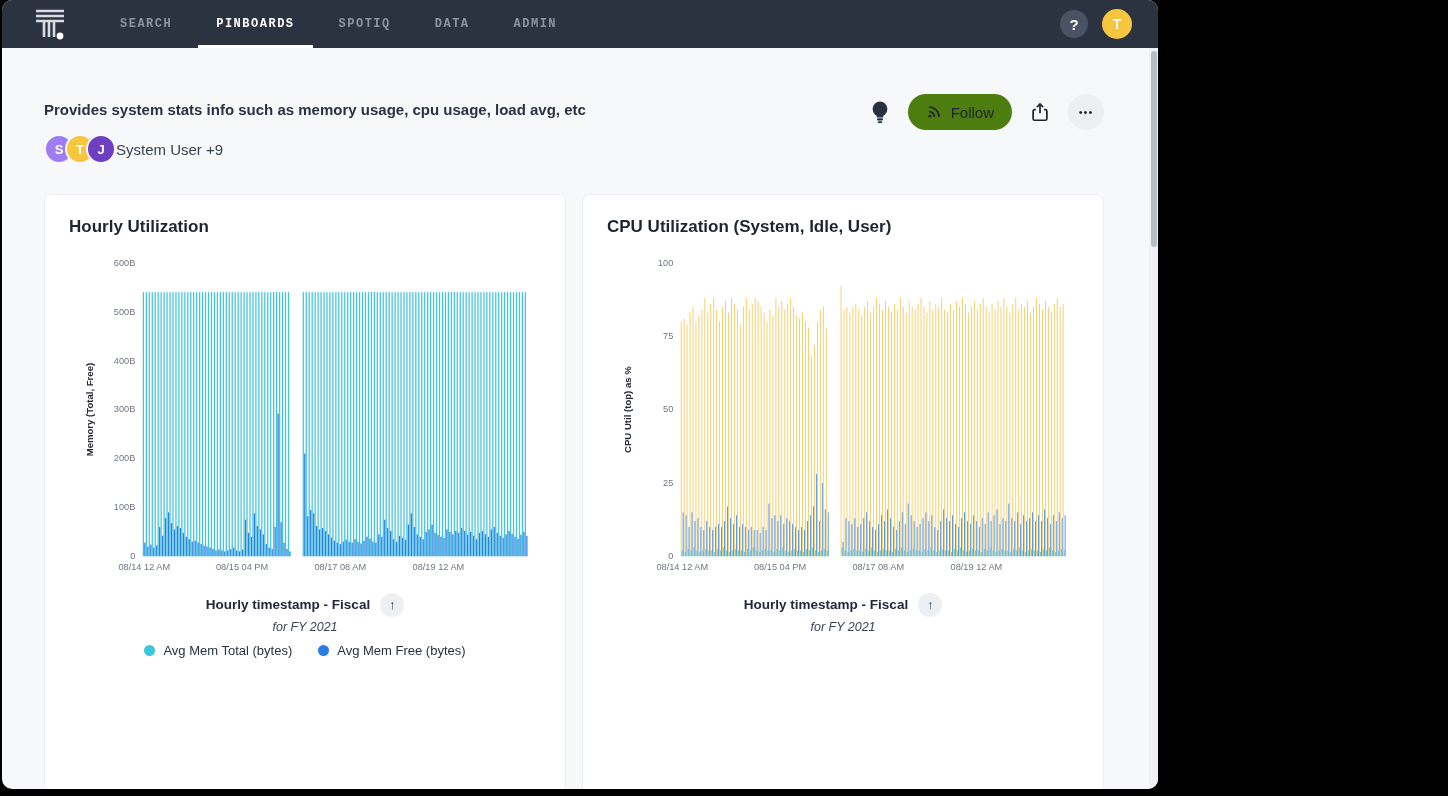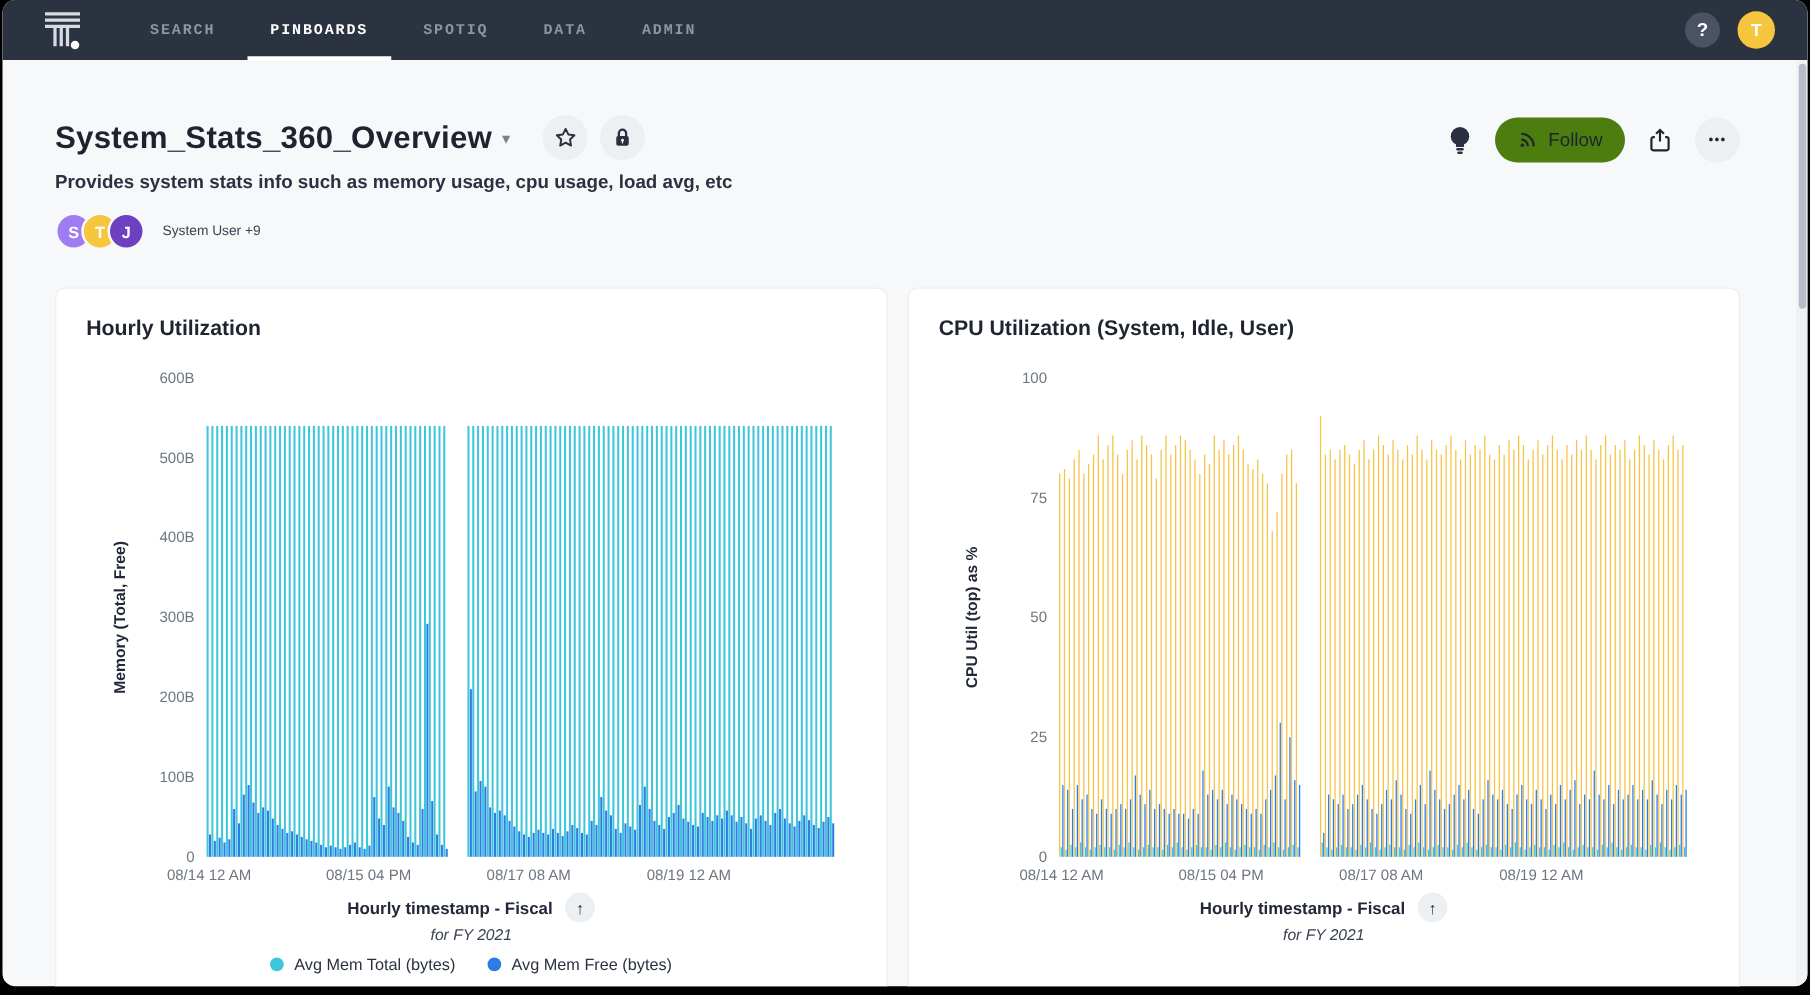--- a/index.html
+++ b/index.html
@@ -1,17 +1,17 @@
 <!DOCTYPE html>
 <html><head>
 <meta charset="utf-8">
 <style>
   * { margin:0; padding:0; box-sizing:border-box; }
   html,body { width:1448px; height:796px; background:#000; font-family:"Liberation Sans", sans-serif; overflow:hidden; }
-  .app { position:absolute; left:2px; top:0; width:1444px; height:789px; background:#f7f8fa; border-radius:10px; overflow:hidden; }
+  .app { position:absolute; left:2px; top:0; width:1156px; height:789px; background:#f7f8fa; border-radius:10px; overflow:hidden; }
 
   
   .topnav { height:48px; background:#2b3240; display:flex; align-items:stretch; position:relative; }
   .logo { width:96px; display:flex; align-items:center; justify-content:center; }
   .nav-items { display:flex; align-items:stretch; }
   .nav-item { display:flex; align-items:center; padding:0 22px; font-family:"Liberation Mono", monospace; font-size:12px; letter-spacing:1.5px; color:#8d95a3; font-weight:700; cursor:pointer; position:relative; }
   .nav-item.active { color:#ffffff; }
   .nav-item.active::after { content:""; position:absolute; left:4px; right:4px; bottom:0; height:3px; background:#ffffff; }
   .nav-right { margin-left:auto; display:flex; align-items:center; gap:14px; padding-right:26px; }
   .help-circle { width:28px; height:28px; border-radius:50%; background:#4a5263; color:#fff; font-size:15px; font-weight:700; display:flex; align-items:center; justify-content:center; cursor:pointer; }
@@ -23,30 +23,30 @@
   .ph-left { flex:1; }
   .title-row { display:flex; align-items:center; gap:10px; }
   .page-title { font-size:25px; font-weight:700; color:#1e2330; letter-spacing:.2px; cursor:pointer; }
   .caret { color:#7a818c; font-size:13px; margin-left:-2px; cursor:pointer; }
   .icon-circle { width:36px; height:36px; border-radius:50%; background:#edf0f3; display:flex; align-items:center; justify-content:center; cursor:pointer; }
   .icon-plain { width:36px; height:36px; border-radius:50%; display:flex; align-items:center; justify-content:center; cursor:pointer; }
   .page-desc { margin-top:9px; font-size:15px; color:#2a3140;font-weight:bold; }
   .owners-row { margin-top:16px; display:flex; align-items:center; }
   .avatar { width:30px; height:30px; border-radius:50%; color:#fff; font-size:13px; font-weight:700; display:flex; align-items:center; justify-content:center; border:2px solid #f7f8fa; cursor:pointer; }
   .avatar + .avatar { margin-left:-9px; }
-  .owners-label { margin-left:14px; font-size:11px; color:#3a4150; }
+  .owners-label { font-size:15px; color:#3a4150; }
   .ph-right { display:flex; align-items:center; gap:10px; margin-top:2px; }
   .follow-btn { height:36px; border-radius:18px; background:#4d7c0f; display:flex; align-items:center; gap:9px; padding:1px 18px; font-size:15px; color:#1e2430; cursor:pointer; }
 
   
   .charts-grid { display:grid; grid-template-columns:1fr 1fr; gap:16px; margin-top:30px; }
   .card { background:#ffffff; border-radius:8px; border:1px solid #eceef1; height:600px; padding:22px 24px 0 24px; overflow:hidden; }
   .card-title { font-size:17px; font-weight:700; color:#1e2430; }
   .chart-svg { width:100%; display:block; margin-top:14px; }
-  .axis-title-row { display:flex; align-items:center; justify-content:center; gap:10px; margin-top:2px; }
+  .axis-title-row { display:flex; align-items:center; justify-content:center; gap:10px; margin-top:16px; }
   .axis-title { font-size:13.5px; font-weight:700; color:#23293a; }
   .sort-btn { width:24px; height:24px; border-radius:50%; background:#edf0f3; color:#2a3140; display:flex; align-items:center; justify-content:center; font-size:13px; cursor:pointer; }
   .axis-sub { text-align:center; font-size:12.5px; font-style:italic; color:#3a4150; margin-top:3px; }
   .legend-row { display:flex; justify-content:center; gap:26px; margin-top:9px; }
   .legend-item { display:flex; align-items:center; gap:8px; font-size:13px; color:#2a3140; cursor:pointer; }
   .legend-dot { width:11px; height:11px; border-radius:50%; }
 
   
   .scroll-track { position:absolute; top:48px; right:0; width:9px; bottom:0; background:#eff1f4; }
   .scroll-thumb { position:absolute; top:3px; right:1.5px; width:6px; height:196px; border-radius:3px; background:#b6bdc6; cursor:pointer; }
@@ -96,38 +96,20 @@
       <div class="user-avatar">
           <span>T</span>
         </div>
     </div>
   </div>
 
   <div class="content">
 
     <div class="page-header">
       <div class="ph-left">
-        <div class="title-row">
-          <span class="page-title">System_Stats_360_Overview</span>
-          <span class="caret">▾</span>
-          <span style="width:6px"></span>
-          <div class="icon-circle">
-            <svg width="21" height="21" viewBox="0 0 24 24" fill="none" stroke="#2a3040" stroke-width="1.8" stroke-linejoin="round">
-                <path d="M12 3.6l2.47 5.01 5.53.8-4 3.9.94 5.5L12 16.2l-4.94 2.6.94-5.5-4-3.9 5.53-.8z"></path>
-              </svg>
-          </div>
-          <div class="icon-circle">
-            <svg width="20" height="20" viewBox="0 0 24 24">
-                <path d="M8.5 11V8a3.5 3.5 0 0 1 7 0v3" fill="none" stroke="#2a3040" stroke-width="2.2"></path>
-                <rect x="6" y="10.5" width="12" height="9.5" rx="2" fill="#2a3040"></rect>
-                <circle cx="12" cy="14.6" r="1.3" fill="#fff"></circle>
-                <rect x="11.4" y="15" width="1.2" height="2.6" fill="#fff"></rect>
-              </svg>
-          </div>
-        </div>
         <div class="page-desc">Provides system stats info such as memory usage, cpu usage, load avg, etc</div>
         <div class="owners-row">
           <div class="avatar" style="background-color: rgb(159, 124, 241);">
               <span>S</span>
             </div>
           <div class="avatar" style="background-color: rgb(246, 198, 63);">
               <span>T</span>
             </div>
           <div class="avatar" style="background-color: rgb(108, 64, 192);">
               <span>J</span>

